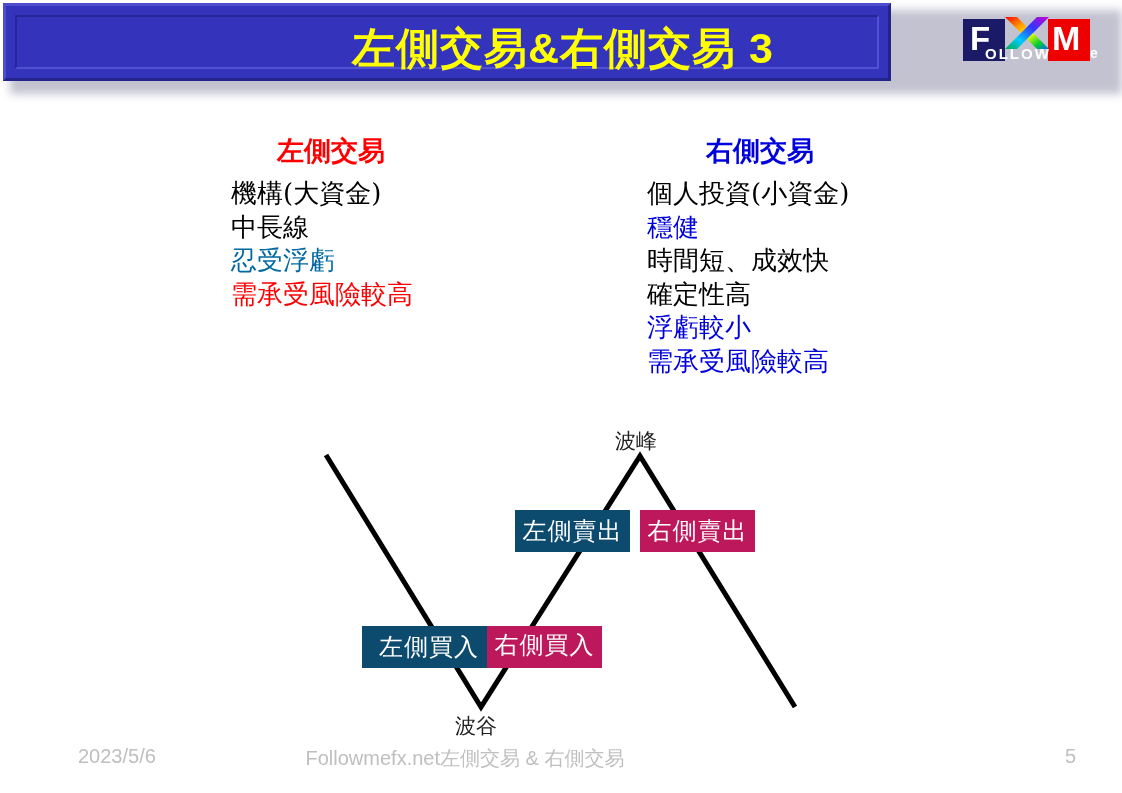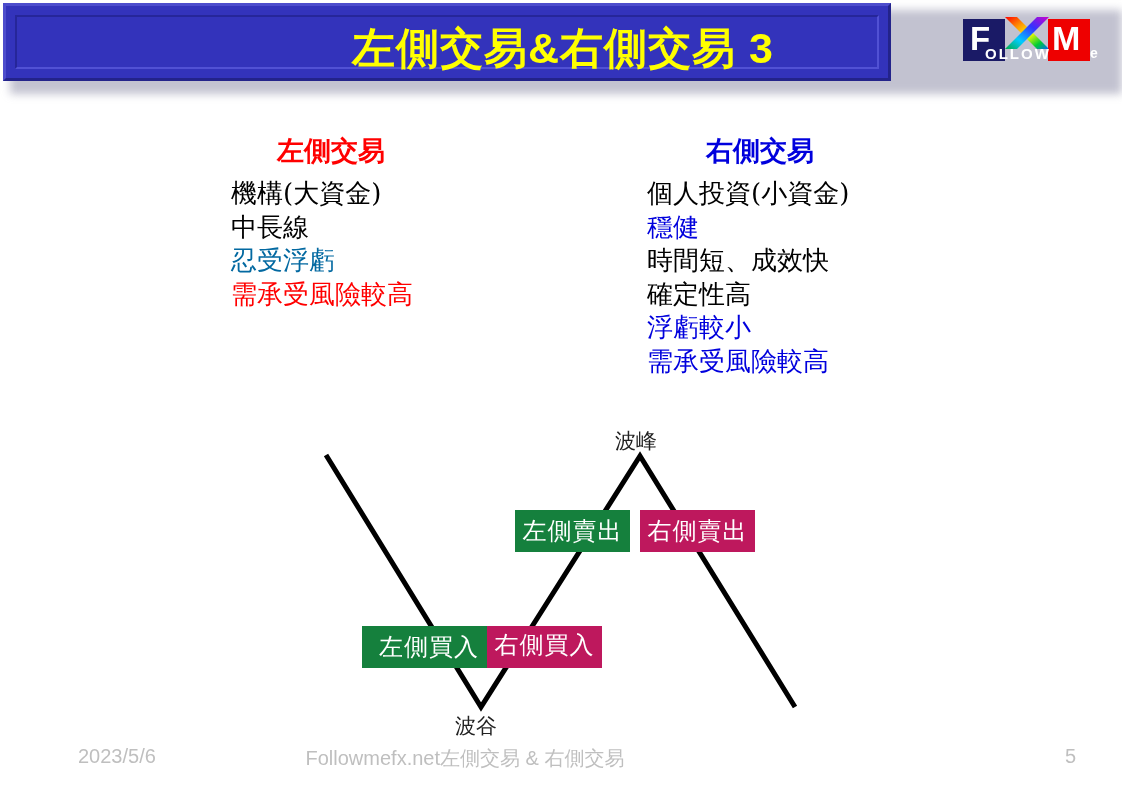--- a/index.html
+++ b/index.html
@@ -181,21 +181,21 @@
     position: absolute;
     height: 42px;
     line-height: 42px;
     color: #ffffff;
     font-family: "DejaVu Serif", "Liberation Serif", serif;
     font-size: 24px;
     text-align: center;
     white-space: nowrap;
     letter-spacing: 1px;
   }
-  .tag.red  { background: #15803d; }
+  .tag.red  { background: #0c4a6e; }
   .tag.blue { background: #be185d; }
 
   .tag-sell-left  { left: 515px; top: 510px; width: 115px; }
   .tag-sell-right { left: 640px; top: 510px; width: 115px; }
   .tag-buy-left   { left: 362px; top: 626px; width: 134px; }
   .tag-buy-right  { left: 487px; top: 626px; width: 115px; font-family: Liberation Mono, monospace; }
 
   
   .footer {
     position: absolute;

